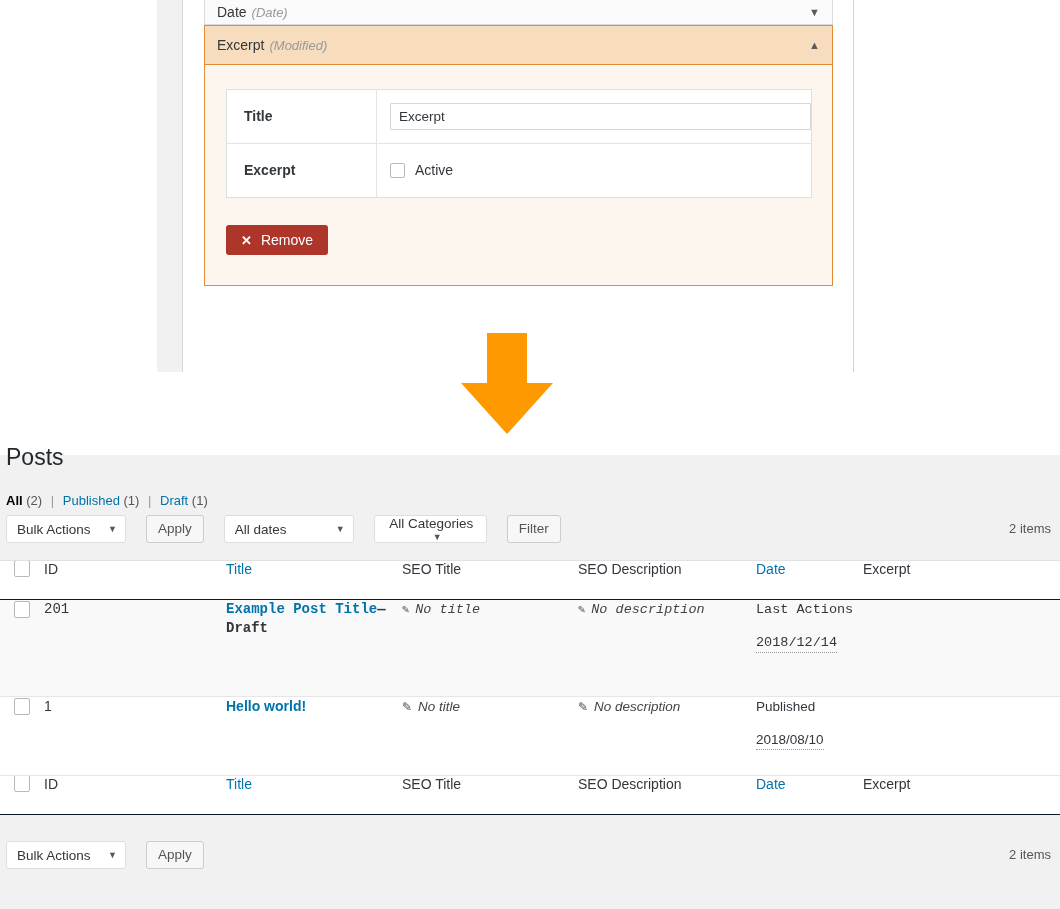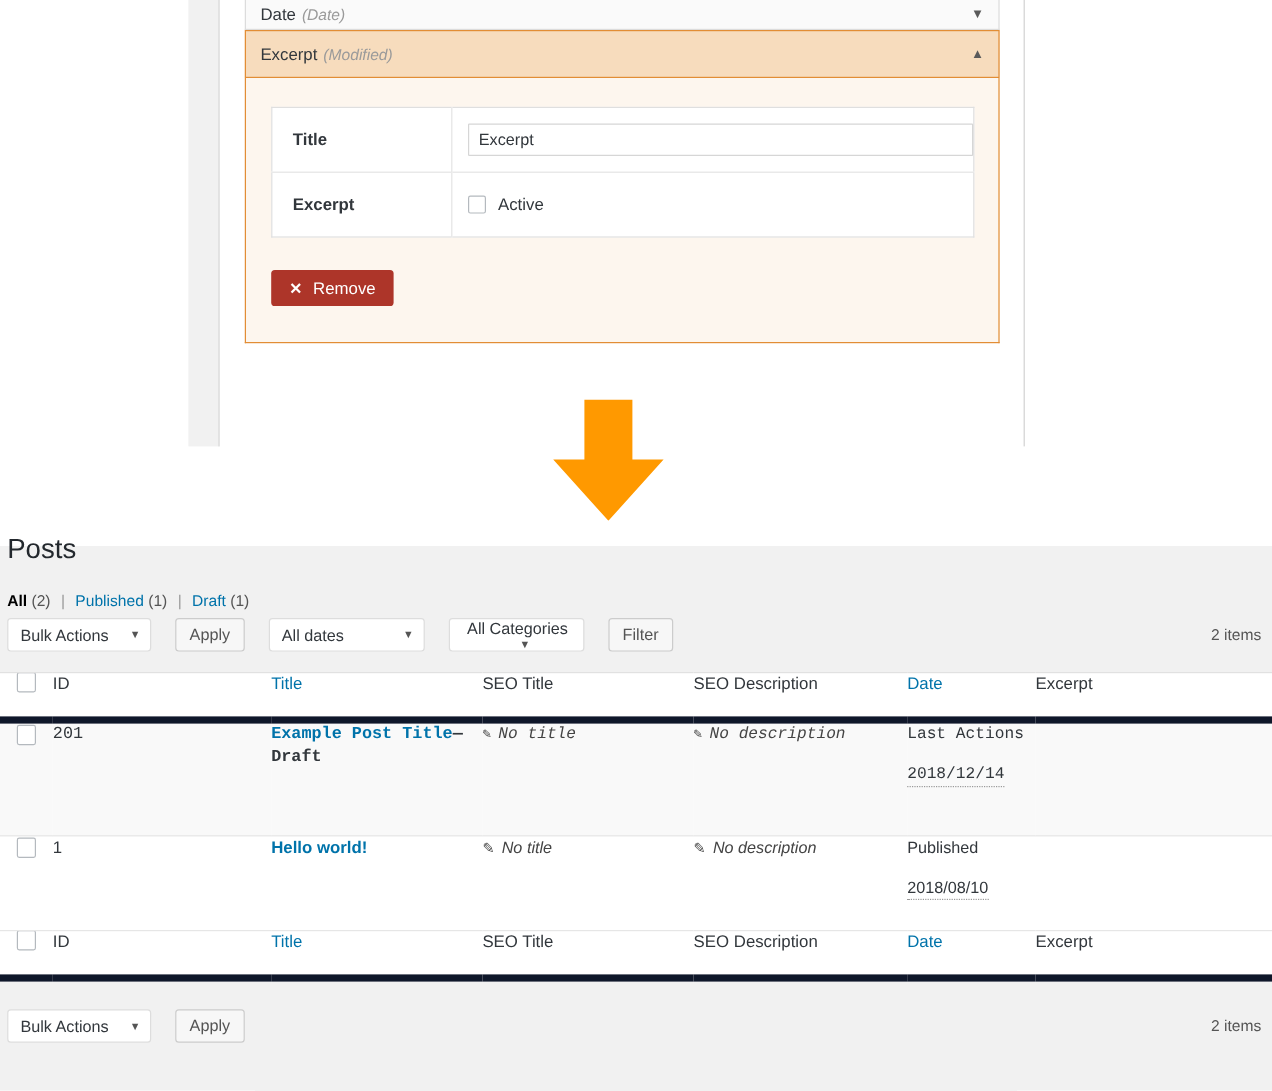--- a/index.html
+++ b/index.html
@@ -278,21 +278,21 @@
   .col-cb    { width: 44px; }
   .col-id    { width: 182px; }
   .col-title { width: 176px; }
   .col-seot  { width: 176px; }
   .col-seod  { width: 178px; }
   .col-date  { width: 107px; }
   .col-exc   { width: 197px; }
 
   thead tr, tfoot tr {
     border-top: 1px solid #e1e1e1;
-    border-bottom: 6px solid #0f172a;
+    border-bottom: 1px solid #0f172a;
     background: #fff;
   }
   thead th, tfoot td {
     height: 39px;
     font-size: 14px;
     color: #32373c;
     padding-top: 11px;
     box-sizing: border-box;
   }
   th.sortable-col, td.sortable-col { color: #0073aa; }

